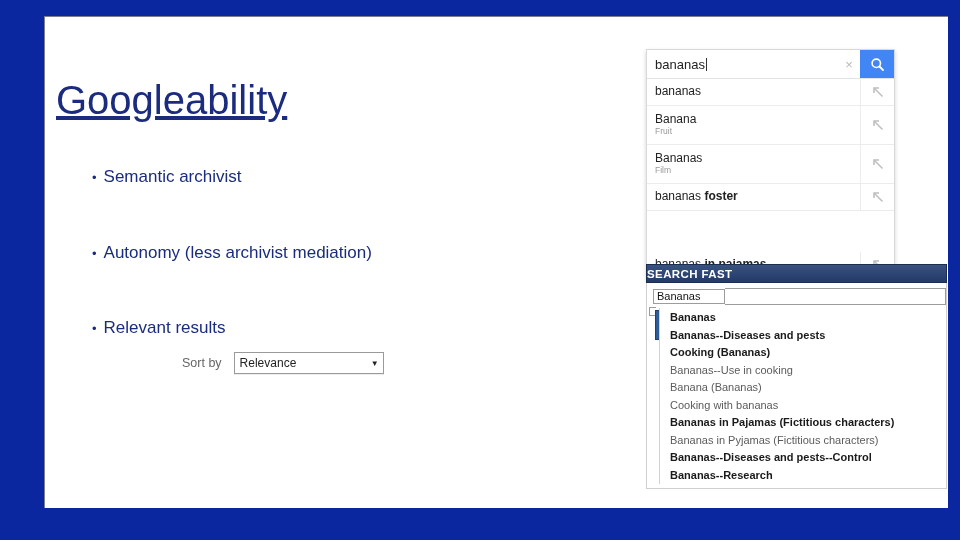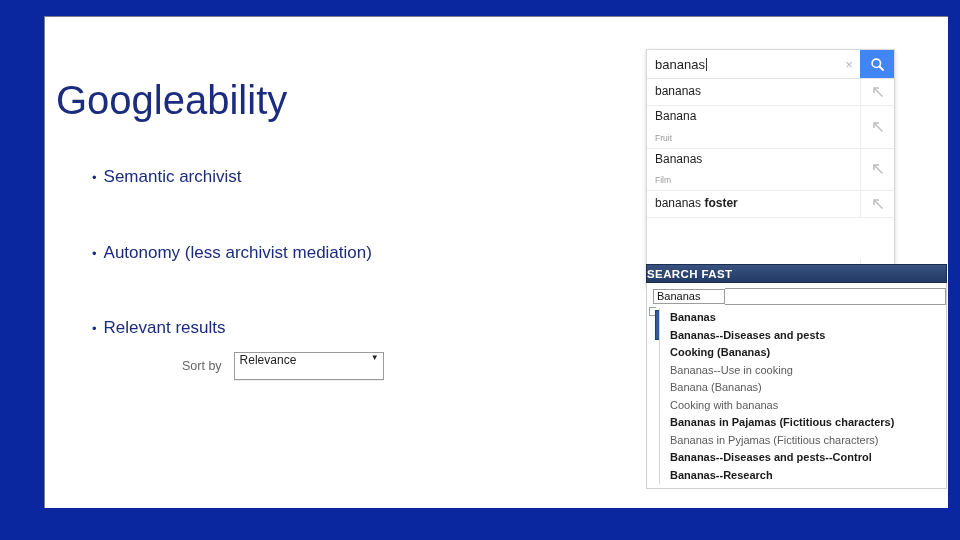--- a/index.html
+++ b/index.html
@@ -30,20 +30,21 @@
   }
 
   
   #title {
     position: absolute;
     left: 56px; top: 78px;
     font-size: 40px;
     color: #1B2C7E;
     letter-spacing: 0px;
     white-space: nowrap;
+    text-decoration: underline;
   }
   .bullet-row {
     position: absolute;
     left: 92px;
     display: flex;
     align-items: baseline;
     color: #1B2C7E;
     font-size: 17px;
     white-space: nowrap;
   }
@@ -62,26 +63,26 @@
     position: absolute;
     left: 182px; top: 352px;
     display: flex;
     align-items: center;
     font-size: 12.5px;
     color: #5a5a5a;
   }
   #sortby .sort-label { margin-right: 12px; color: #666; }
   #sortby .sort-select {
     width: 150px;
-    height: 28px;
+    height: 22px;
     border: 1px solid #9a9a9a;
     background: #ffffff;
     box-shadow: 0 1px 0 rgba(0,0,0,0.07);
     display: flex;
-    align-items: flex-start;
+    align-items: center;
     justify-content: space-between;
     padding: 0 4px 0 5px;
     box-sizing: border-box;
     font-size: 12px;
     color: #222;
   }
   #sortby .caret { font-size: 8px; color: #222; }
 
   
   #gac {
@@ -136,21 +137,21 @@
   #gac .gac-text {
     flex: 1;
     padding: 4px 0 4px 8px;
     color: #222;
     line-height: 1.15;
   }
   #gac .gac-text .sub {
     display: block;
     font-size: 8.5px;
     color: #999;
-    margin-top: 10px;
+    margin-top: 0;
   }
   #gac .gac-text .b { font-weight: bold; }
   #gac .gac-arrow {
     width: 33px;
     align-self: stretch;
     border-left: 1px solid #ececec;
     display: flex; align-items: center; justify-content: center;
     color: #bdbdbd;
   }
   #gac .tall { min-height: 38px; }

